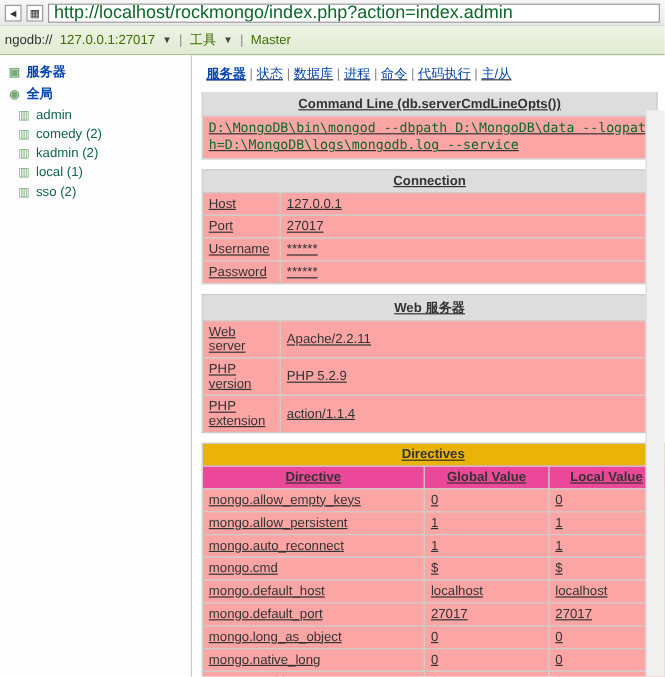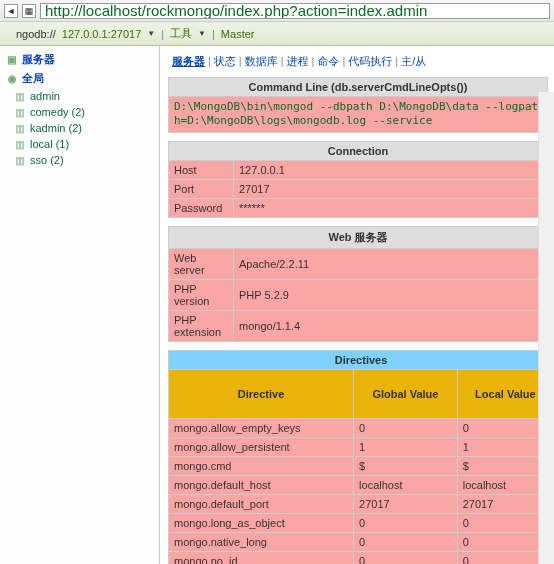--- a/index.html
+++ b/index.html
@@ -1,20 +1,20 @@
 <!DOCTYPE html>
 <html><head>
 <meta charset="utf-8">
 <style>
 * { box-sizing: border-box; margin: 0; padding: 0; }
 body { font-family: "Segoe UI", Tahoma, Arial, sans-serif; font-size: 11px; color: #333; background: #fff; overflow: hidden; }
 .address-bar { height: 22px; background: linear-gradient(#f7f7f7, #e8e8e8); border-bottom: 1px solid #ccc; display: flex; align-items: center; padding: 0 4px; gap: 4px; }
 .addr-icon { width: 14px; height: 14px; background: #fff; border: 1px solid #999; font-size: 9px; display: flex; align-items: center; justify-content: center; }
 .addr-input { flex: 1; border: 1px solid #999; height: 16px; padding: 0 4px; font-size: 15px; background: #fff; color: #0b6829; }
-.toolbar { height: 24px; background: linear-gradient(#edf3e4, #e1ebd4); border-bottom: 1px solid #b0c090; display: flex; align-items: center; padding: 0 16px; gap: 6px; font-size: 11px; color: #2a4; }
+.toolbar { height: 24px; background: linear-gradient(#edf3e4, #e1ebd4); border-bottom: 1px solid #b0c090; display: flex; align-items: center; padding: 0 4px; gap: 6px; font-size: 11px; color: #2a4; }
 .toolbar span { color: #333; }
 .toolbar .tb-link { color: #3b6e00; cursor: pointer; }
 .toolbar .sep { color: #888; }
 .toolbar .arrow { font-size: 8px; color: #444; }
 .layout { display: flex; height: calc(564px - 46px); }
 .sidebar { width: 160px; border-right: 1px solid #ccc; padding: 4px 0; height: 100%; background: #fdfdfd; }
 .sidebar .srv { padding: 2px 6px; cursor: pointer; display: flex; align-items: center; gap: 4px; color: #0645ad; }
 .sidebar .srv.bold { font-weight: bold; }
 .sidebar .db { padding: 2px 6px 2px 14px; cursor: pointer; display: flex; align-items: center; gap: 4px; color: #164; }
 .sb-icon { width: 12px; height: 12px; display: inline-flex; align-items: center; justify-content: center; font-size: 10px; color: #7a7; }
@@ -22,25 +22,25 @@
 .tabs { padding: 2px 4px 8px; font-size: 11px; }
 .tabs span { color: #0645ad; cursor: pointer; }
 .tabs .active { font-weight: bold; text-decoration: underline; }
 .tabs .tsep { color: #888; margin: 0 3px; }
 table.panel { border-collapse: collapse; width: 380px; margin-bottom: 8px; }
 table.wide { width: 380px; }
 table.directives { width: 100%; min-width: 380px; }
 table.panel th.header { background: #ddd; font-weight: bold; padding: 3px; font-size: 11px; border: 1px solid #ccc; }
 table.panel td { border: 1px solid #ccc; padding: 3px 5px; font-size: 11px; background: #fca5a5; }
 table.panel td.k { width: 65px; }
-table.directives th { background: #eab308; border: 1px solid #ccc; padding: 18px 5px; font-size: 11px; }
-table.directives th.header { background: #7dd3fc; font-weight: bold; text-align: center; }
+table.directives th { background: #ec4899; border: 1px solid #ccc; padding: 3px 5px; font-size: 11px; }
+table.directives th.header { background: #eab308; font-weight: bold; text-align: center; }
 .cmd-content { font-family: Consolas, monospace; font-size: 11px; color: #0b6829; line-height: 1.3; word-break: break-all; }
 .scrollbar-v { position: absolute; right: 0; top: 46px; bottom: 0; width: 16px; background: #f0f0f0; border-left: 1px solid #ddd; }
-.main-wrap { position: relative; flex: 1; overflow: hidden; }
+.main-wrap { position: relative; flex: 1; overflow: hidden; text-decoration: underline; }
 </style>
 </head>
 <body>
 
 <div class="address-bar">
   <span class="addr-icon">◄</span>
   <span class="addr-icon">▦</span>
   <input class="addr-input" value="http://localhost/rockmongo/index.php?action=index.admin" style="">
 </div>
 
@@ -113,20 +113,24 @@
           <tbody id="conn-rows">
             <tr>
               <td class="k">Host</td>
               <td>127.0.0.1</td>
             </tr>
             <tr>
               <td class="k">Port</td>
               <td>27017</td>
             </tr>
             <tr>
+              <td class="k">Username</td>
+              <td>******</td>
+            </tr>
+            <tr>
               <td class="k">Password</td>
               <td>******</td>
             </tr>
           </tbody>
       </table>
 
       <table class="panel wide">
         <tbody>
             <tr>
               <th class="header" colspan="2">Web 服务器</th>
@@ -136,21 +140,21 @@
             <tr>
               <td class="k">Web server</td>
               <td>Apache/2.2.11</td>
             </tr>
             <tr>
               <td class="k">PHP version</td>
               <td>PHP 5.2.9</td>
             </tr>
             <tr>
               <td class="k">PHP extension</td>
-              <td>mongo/1.1.4</td>
+              <td>action/1.1.4</td>
             </tr>
           </tbody>
       </table>
 
       <table class="panel directives">
         <tbody>
             <tr>
               <th class="header" colspan="3">Directives</th>
             </tr>
         <tr>
@@ -164,20 +168,25 @@
               <td>mongo.allow_empty_keys</td>
               <td>0</td>
               <td>0</td>
             </tr>
             <tr>
               <td>mongo.allow_persistent</td>
               <td>1</td>
               <td>1</td>
             </tr>
             <tr>
+              <td>mongo.auto_reconnect</td>
+              <td>1</td>
+              <td>1</td>
+            </tr>
+            <tr>
               <td>mongo.cmd</td>
               <td>$</td>
               <td>$</td>
             </tr>
             <tr>
               <td>mongo.default_host</td>
               <td>localhost</td>
               <td>localhost</td>
             </tr>
             <tr>

